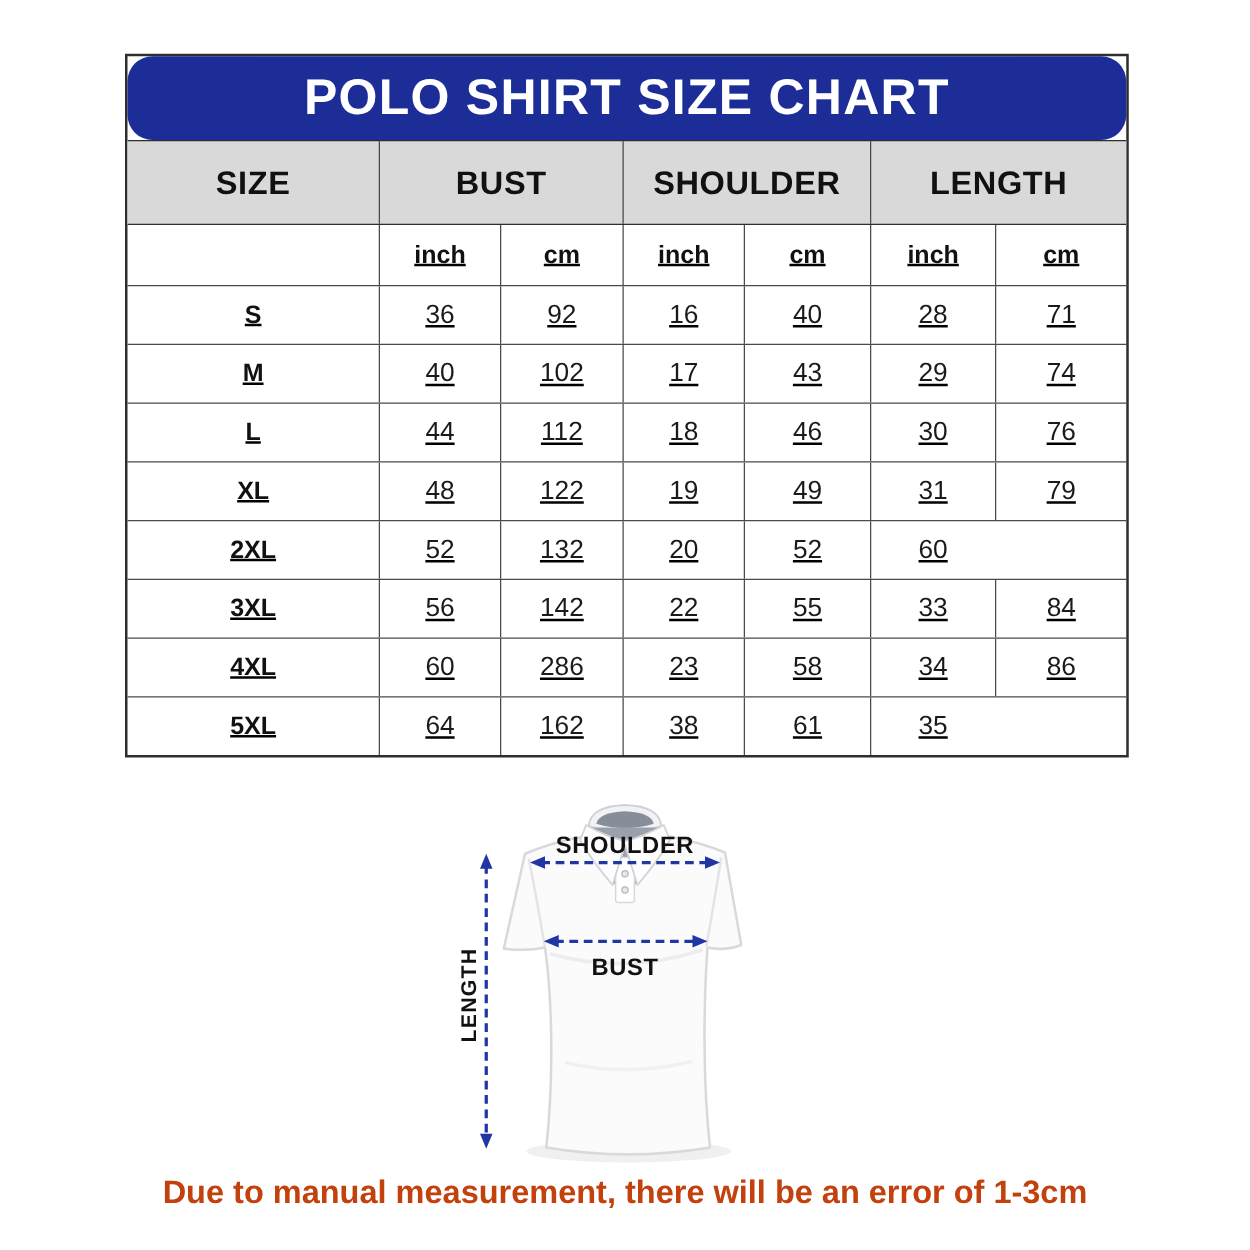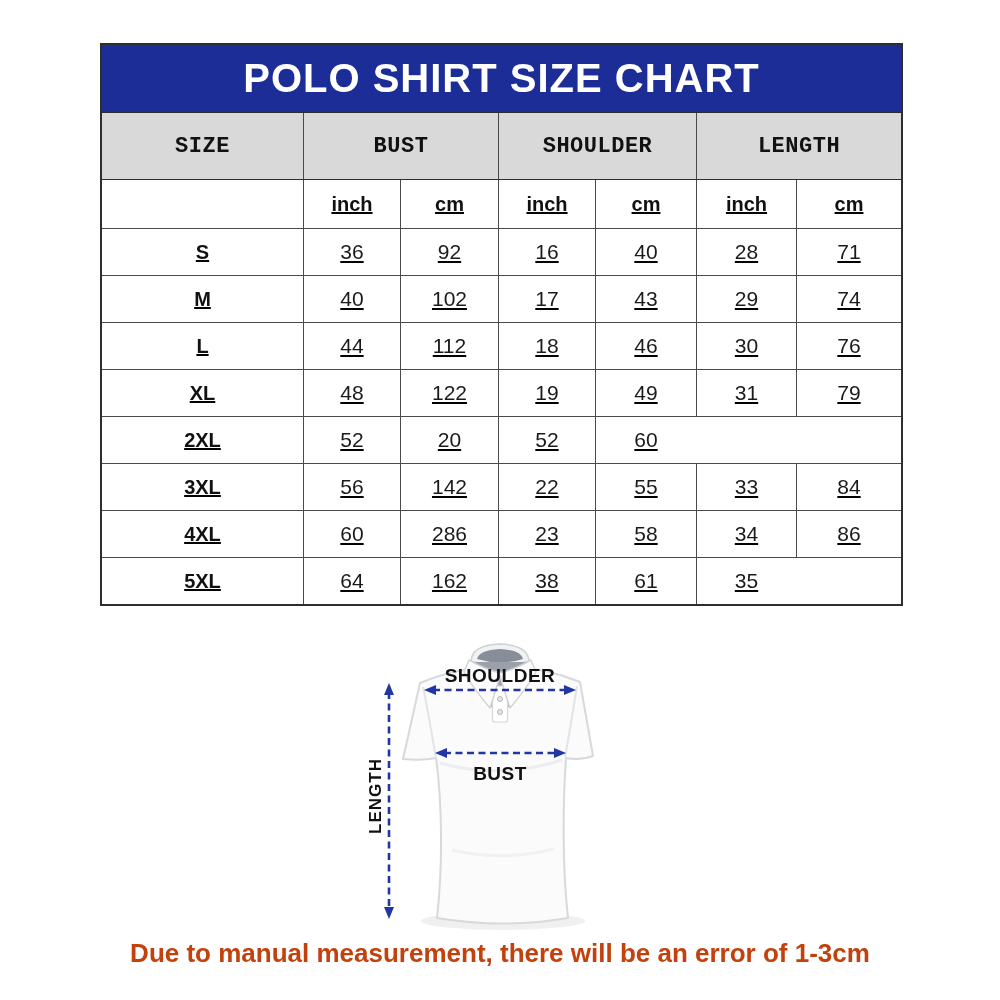--- a/index.html
+++ b/index.html
@@ -25,35 +25,35 @@
   .banner {
     height: 67px;
     background: #1c2d98;
     color: #ffffff;
     font-weight: bold;
     font-size: 40px;
     letter-spacing: 1px;
     display: flex;
     align-items: center;
     justify-content: center;
+    border-radius: 20px;
   }
   .grid-header {
     display: grid;
     grid-template-columns: 201px 195px 198px 205px;
     height: 68px;
     background: #d9d9d9;
     border-top: 1px solid #2e2e2e;
     border-bottom: 1px solid #2e2e2e;
   }
   .grid-header .cell {
     font-weight: bold;
-    font-size: 22px;
+    font-size: 26px;
     letter-spacing: 0.5px;
     color: #111111;
-    font-family: Liberation Mono, monospace;
   }
   .grid-units, .grid-row {
     display: grid;
     grid-template-columns: 201px 97px 98px 97px 101px 100px 105px;
     text-decoration: underline;
   }
   .grid-units { height: 48px; }
   .grid-row { height: 47px; border-top: 1px solid #4a4a4a; }
   .grid-units .cell { font-weight: bold; font-size: 20px; color: #111111; }
   .cell {
@@ -148,20 +148,21 @@
       <div class="cell value-cell">122</div>
       <div class="cell value-cell">19</div>
       <div class="cell value-cell">49</div>
       <div class="cell value-cell">31</div>
       <div class="cell value-cell">79</div>
     </div>
 
     <div class="grid-row">
       <div class="cell size-cell">2XL</div>
       <div class="cell value-cell">52</div>
+      <div class="cell value-cell">132</div>
       <div class="cell value-cell">20</div>
       <div class="cell value-cell">52</div>
       <div class="cell value-cell">60</div>
     </div>
 
     <div class="grid-row">
       <div class="cell size-cell">3XL</div>
       <div class="cell value-cell">56</div>
       <div class="cell value-cell">142</div>
       <div class="cell value-cell">22</div>

